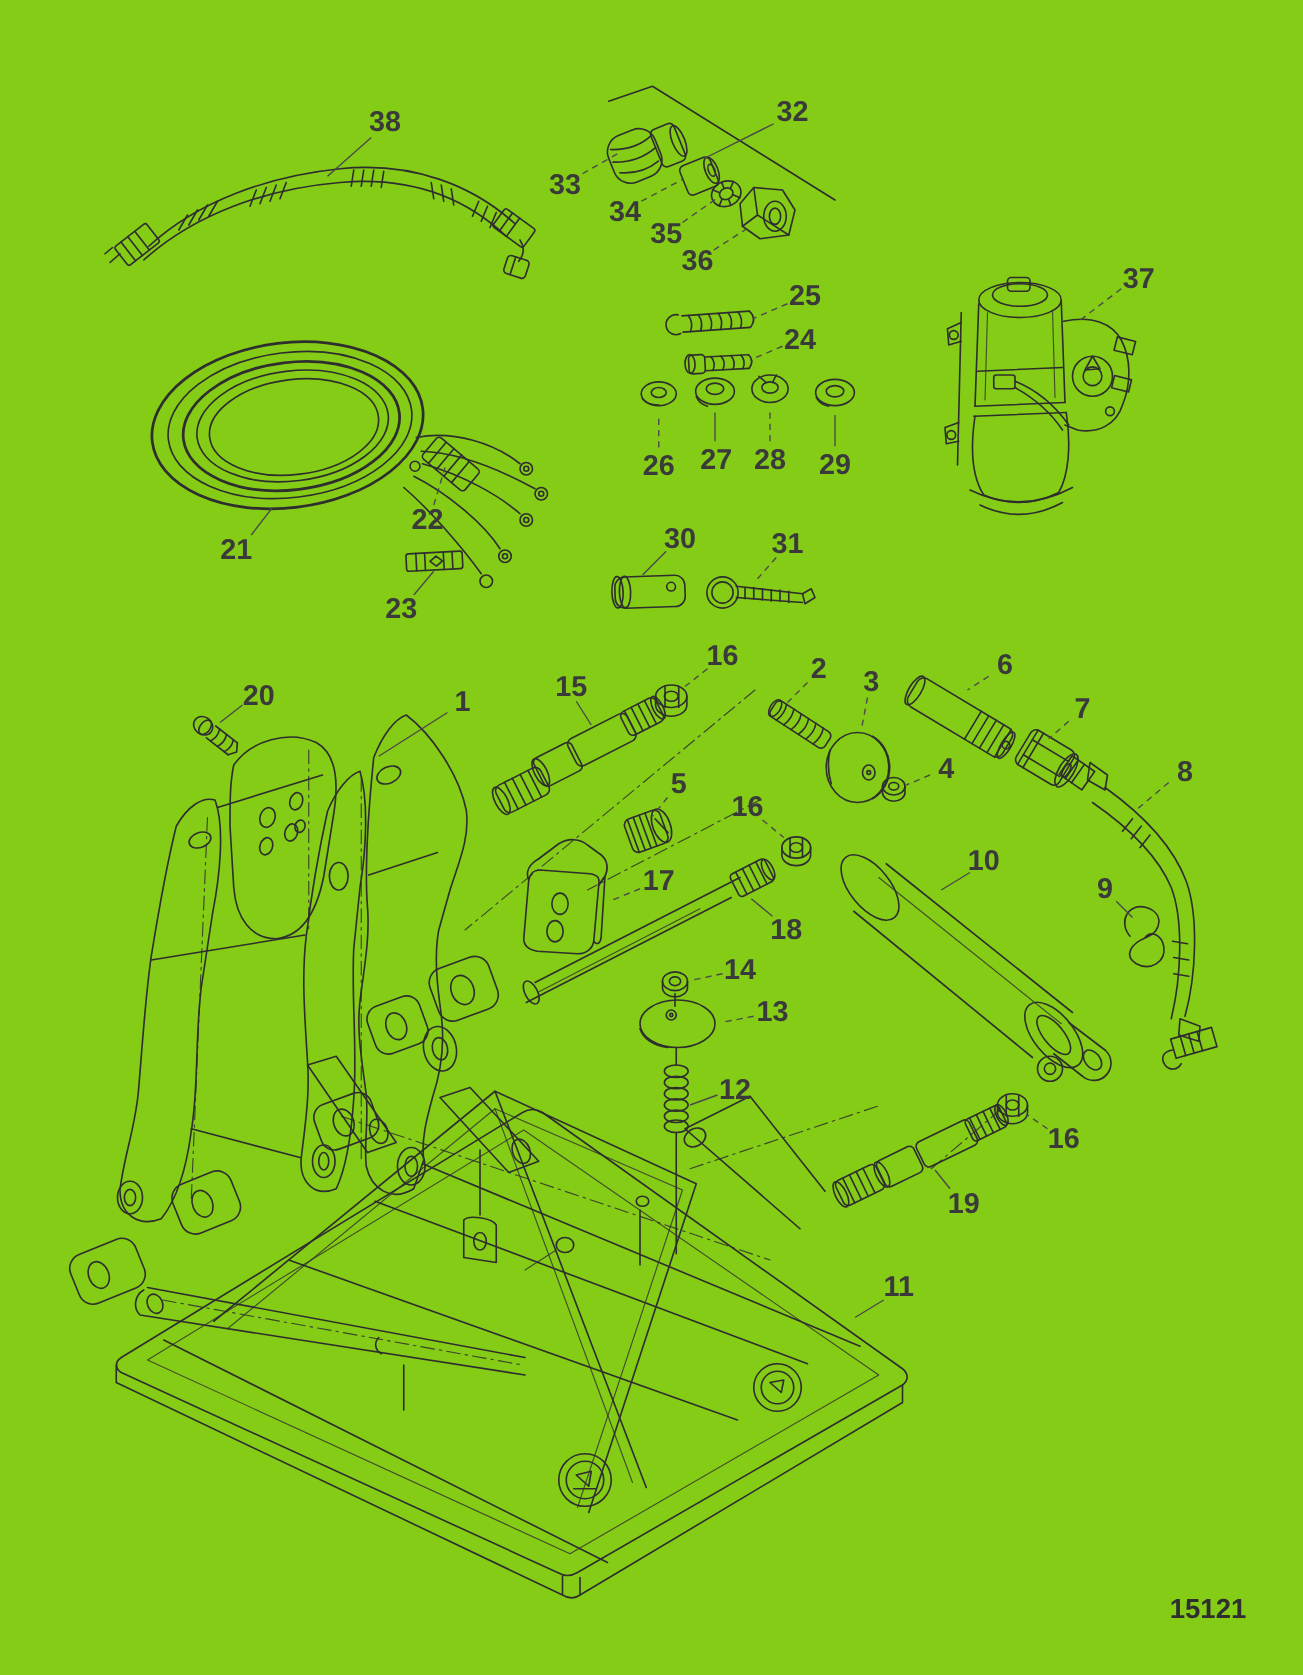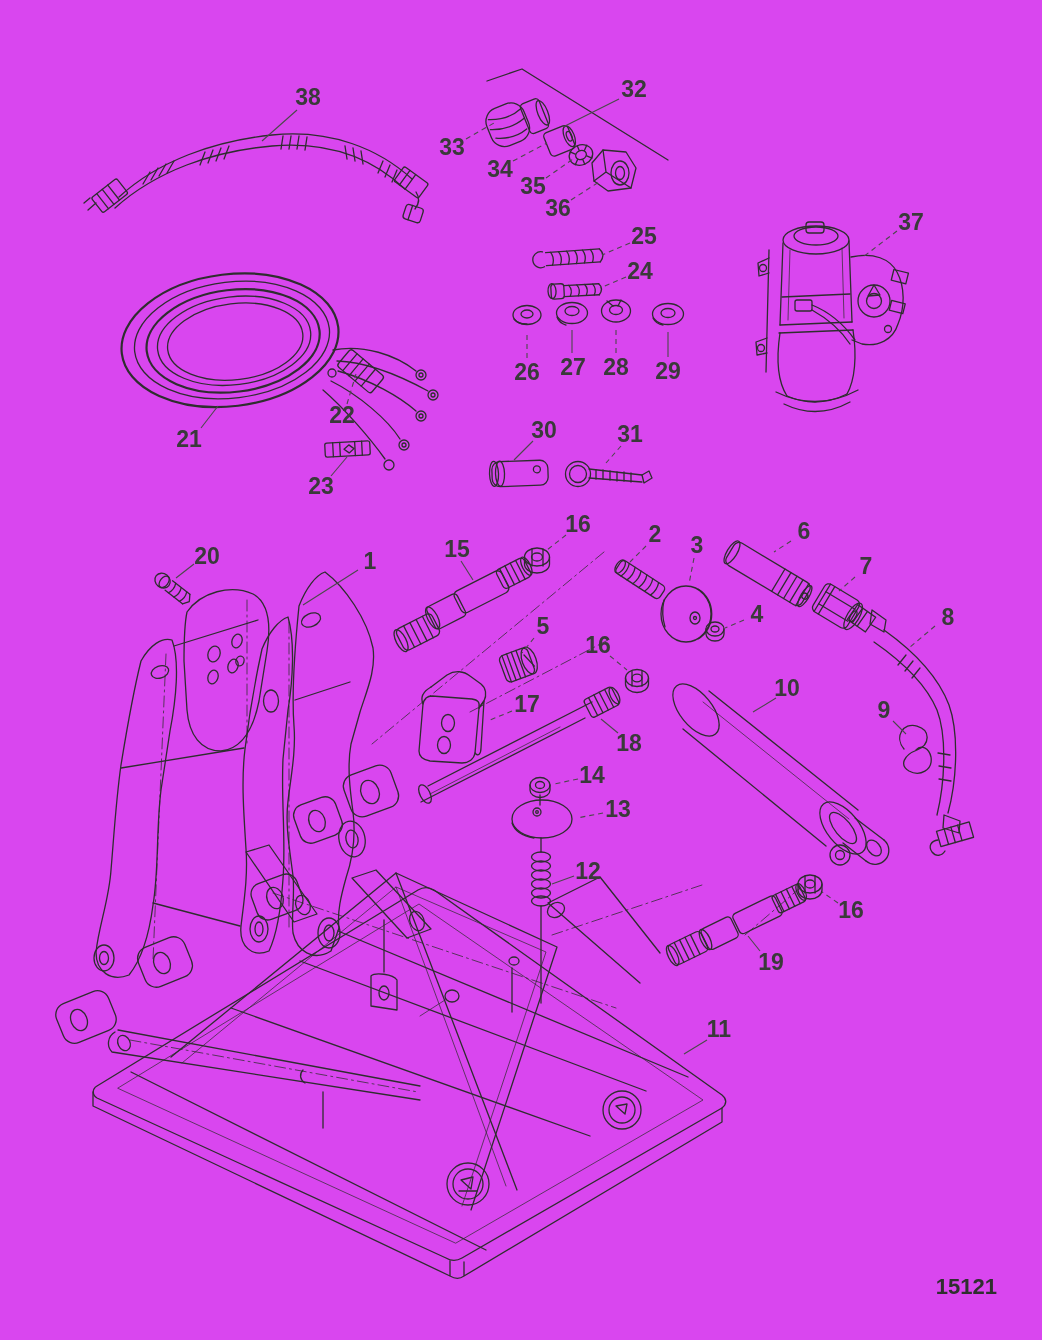--- a/index.html
+++ b/index.html
@@ -1,16 +1,16 @@
 <!DOCTYPE html>
 <html><head>
 <meta charset="utf-8">
 <style>
   html,body{margin:0;padding:0;background:#ffffff;}
-  .page{position:relative;width:1042px;height:1340px;background:#d946ef;overflow:hidden;
+  .page{position:relative;width:1042px;height:1340px;background:#84cc16;overflow:hidden;
         font-family:"Liberation Sans",sans-serif;}
   svg{display:block;width:1042px;height:1340px;}
   #art{stroke:#2e2e2e;fill:none;stroke-width:1.3;stroke-linecap:round;stroke-linejoin:round;}
   #art .thick{stroke-width:2.2;}
   #art .thin{stroke-width:0.9;opacity:0.8;}
   #art .cl{stroke-dasharray:11 4 2 4;stroke-width:0.9;opacity:0.85;}
   .callout{font-family:"Liberation Sans",sans-serif;font-size:23px;font-weight:bold;
            fill:#3a3a3a;text-anchor:middle;stroke:none;}
   .leader{stroke:#4a4a4a;stroke-width:1.1;fill:none;}
   .leader.dashed{stroke-dasharray:5 4;}

